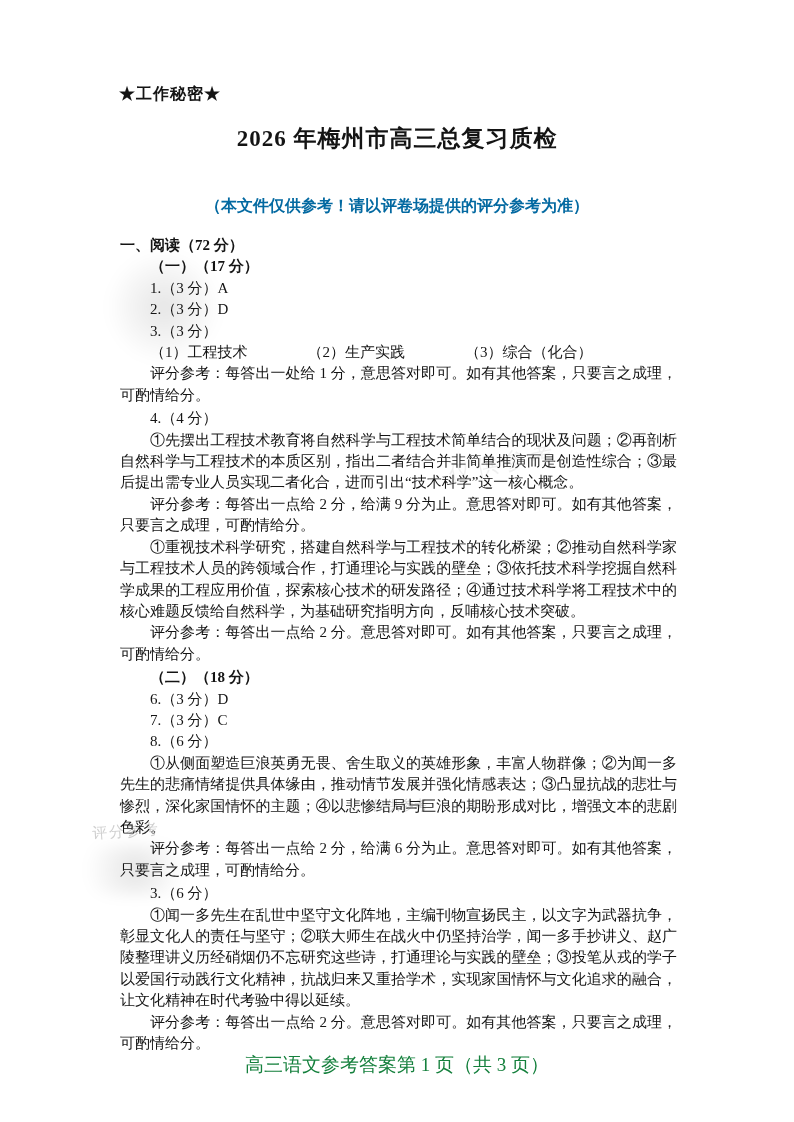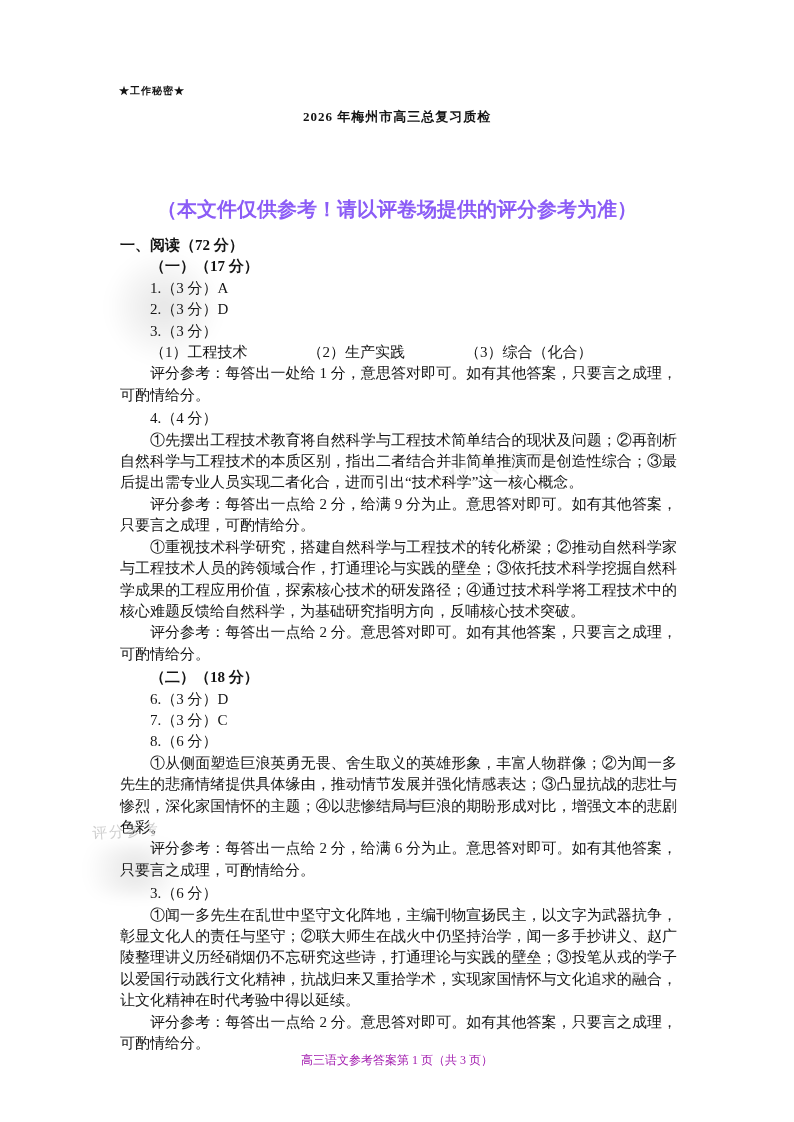--- a/index.html
+++ b/index.html
@@ -1,31 +1,31 @@
 <!DOCTYPE html>
 <html><head>
 <meta charset="utf-8">
 <style>
   html,body{margin:0;padding:0;background:#e9e9e9;}
   .page{position:relative;width:794px;height:1122px;margin:0 auto;background:#ffffff;
         font-family:"Liberation Serif","DejaVu Serif",serif;color:#141414;overflow:hidden;}
-  .classification{position:absolute;left:119px;top:84px;font-size:10px;font-weight:bold;letter-spacing:1px;}
-  .doc-title{position:absolute;left:0;top:108px;width:100%;text-align:center;font-size:13px;font-weight:bold;letter-spacing:1px;}
+  .classification{position:absolute;left:119px;top:84px;font-size:16px;font-weight:bold;letter-spacing:1px;}
+  .doc-title{position:absolute;left:0;top:123px;width:100%;text-align:center;font-size:23px;font-weight:bold;letter-spacing:1px;}
   .doc-subtitle{position:absolute;left:0;top:156px;width:100%;text-align:center;font-size:20px;font-weight:bold;letter-spacing:3px;}
-  .notice{position:absolute;left:0;top:196px;width:100%;text-align:center;font-size:20px;font-weight:bold;color:#8b5cf6;}
+  .notice{position:absolute;left:0;top:196px;width:100%;text-align:center;font-size:16px;font-weight:bold;color:#0369a1;}
   .doc-body{position:absolute;left:120px;top:235px;width:557px;font-size:15px;line-height:21.4px;
             text-align:justify;text-justify:inter-ideograph;}
   .para{margin:0;}
   .sec{font-weight:bold;}
   .sub{font-weight:bold;padding-left:2em;}
   .item{padding-left:2em;}
   .ans{text-indent:2em;}
   .ref{text-indent:2em;}
   .gap{margin-top:2px;}
-  .footer{position:absolute;left:0;top:1052px;width:100%;text-align:center;font-size:12px;color:#a21caf;}
+  .footer{position:absolute;left:0;top:1052px;width:100%;text-align:center;font-size:19px;color:#15803d;}
   .wm{position:absolute;pointer-events:none;}
   .wm-blob{border-radius:50%;filter:blur(7px);background:radial-gradient(circle,rgba(0,0,0,0.10),rgba(0,0,0,0) 70%);}
   .wm-blob-a{left:104px;top:252px;width:120px;height:110px;}
   .wm-blob-b{left:70px;top:845px;width:130px;height:50px;border-radius:40%;}
   .wm-text-a{left:448px;top:448px;font-size:22px;transform:rotate(-12deg);opacity:0.08;letter-spacing:6px;color:#444;}
   .wm-text-b{left:372px;top:797px;font-size:14px;opacity:0.40;color:#8a8a8a;}
   .wm-text-c{left:92px;top:822px;font-size:15px;opacity:0.28;transform:rotate(-4deg);color:#555;letter-spacing:2px;}
 </style>
 </head>
 <body>

